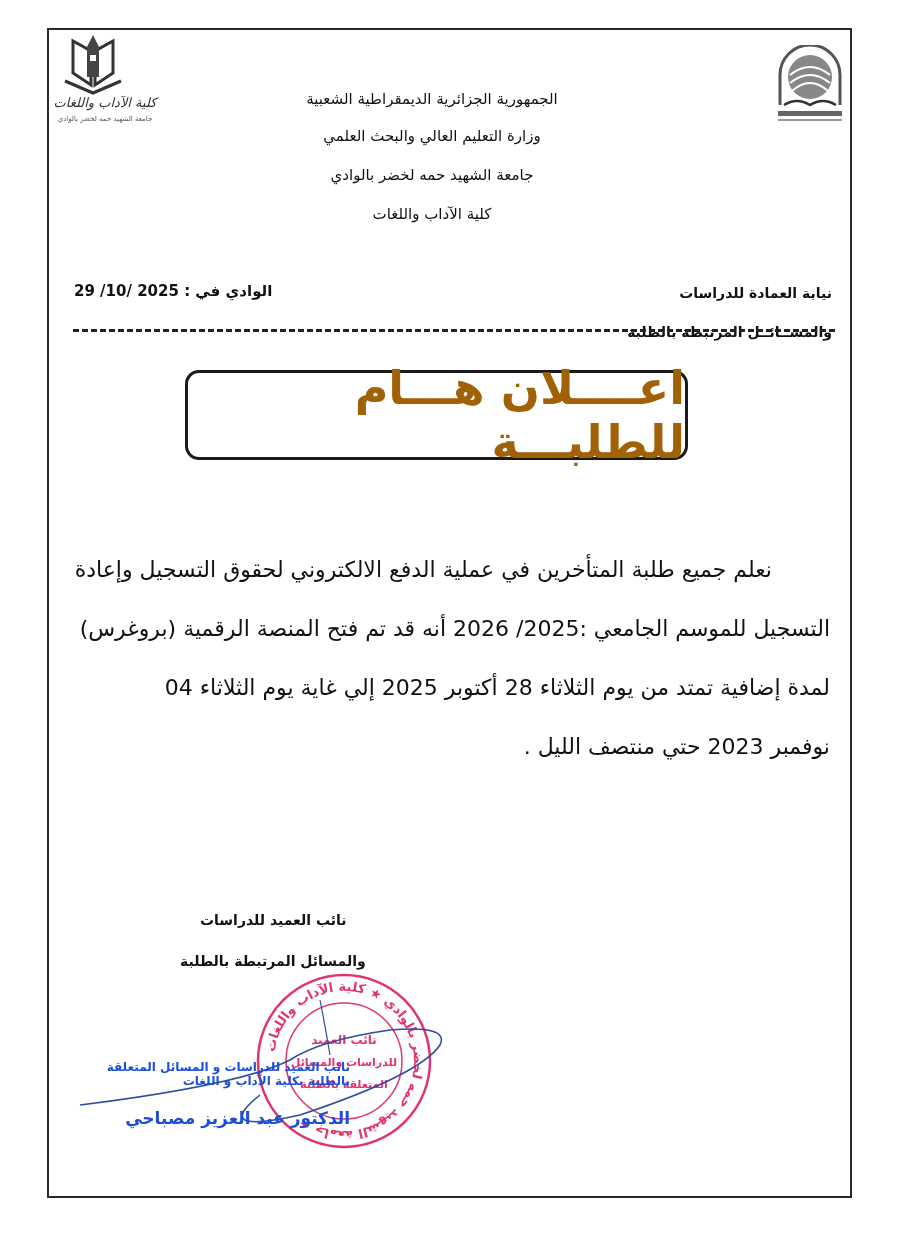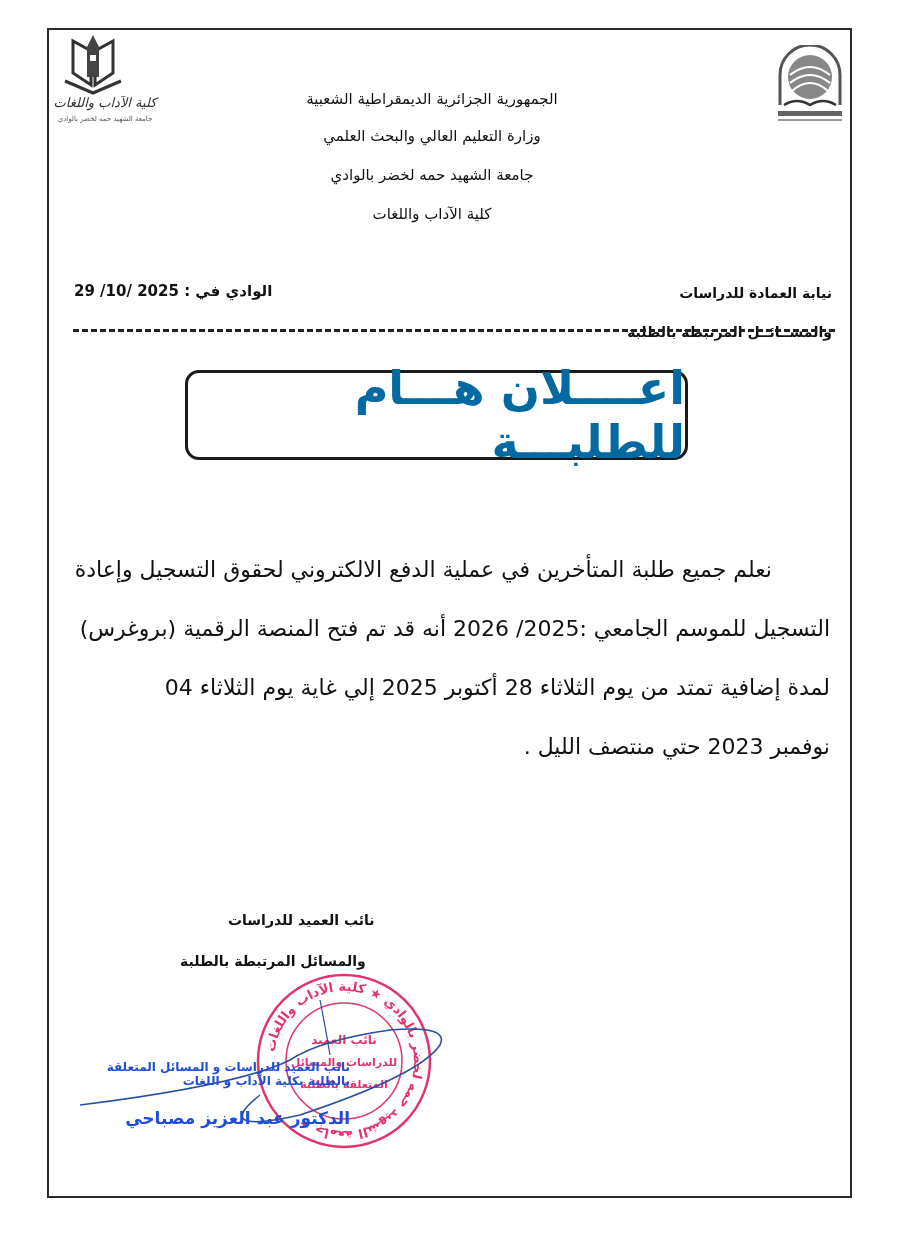--- a/index.html
+++ b/index.html
@@ -12,21 +12,21 @@
   .header-line { position: absolute; left: 232px; width: 400px; text-align: center;
                  font-weight: normal; font-size: 15px; direction: rtl; }
   .dept-line { position: absolute; right: 68px; font-weight: bold; font-size: 14px; direction: rtl; text-align: right; white-space: nowrap; margin-top: 40px; }
   .date-line { position: absolute; left: 74px; top: 282px; font-weight: bold; font-size: 15px; direction: rtl; white-space: nowrap; }
   .separator { position: absolute; left: 73px; top: 329px; width: 762px; height: 0;
                border-top: 3px dashed #222; }
   .title-box { position: absolute; left: 185px; top: 370px; width: 503px; height: 90px;
                border: 3px solid #1a1a1a; border-radius: 14px; box-sizing: border-box;
                display: flex; align-items: center; justify-content: center; }
   .title-text { font-size: 46px; font-weight: bold; direction: rtl; letter-spacing: 2px;
-                font-family: "DejaVu Sans", sans-serif; color: #0369a1; }
+                font-family: "DejaVu Sans", sans-serif; color: #a16207; }
   .body-para { position: absolute; left: 60px; top: 540px; width: 770px; direction: rtl;
                font-size: 22px; line-height: 59px; text-align: justify; text-align-last: right;
                font-family: "DejaVu Sans", sans-serif; color: #111; }
   .body-para span { display: block; }
   .sig-title { position: absolute; font-weight: bold; font-size: 14px; direction: rtl; white-space: nowrap; }
   .stamp { position: absolute; left: 255px; top: 972px; width: 178px; height: 178px; }
   .signature-block { position: absolute; left: 70px; top: 1060px; width: 280px; direction: rtl;
                      color: #1d4ed8; font-weight: bold; }
   .sig-l1 { font-size: 12px; white-space: nowrap; }
   .sig-l2 { font-size: 12px; white-space: nowrap; }
@@ -85,21 +85,21 @@
   <span class="title-text">اعــــلان هـــام للطلبـــة</span>
 </div>
 
 <div class="body-para">
   <span style="padding-right:58px;">نعلم جميع طلبة المتأخرين في عملية الدفع الالكتروني لحقوق التسجيل وإعادة</span>
   <span>التسجيل للموسم الجامعي :2025/ 2026 أنه قد تم فتح المنصة الرقمية (بروغرس)</span>
   <span>لمدة إضافية تمتد من يوم الثلاثاء 28 أكتوبر 2025 إلي غاية يوم الثلاثاء 04</span>
   <span>نوفمبر 2023 حتي منتصف الليل .</span>
 </div>
 
-<div class="sig-title" style="left:200px; top:912px;margin-left:28px;">نائب العميد للدراسات</div>
+<div class="sig-title" style="left:200px; top:912px;">نائب العميد للدراسات</div>
 <div class="sig-title" style="left:180px; top:953px;">والمسائل المرتبطة بالطلبة</div>
 
 <div class="stamp">
   <svg width="178" height="178" viewBox="0 0 178 178">
     <defs>
       <path id="stampArc" d="M89,89 m-70,0 a70,70 0 1,1 140,0 a70,70 0 1,1 -140,0"></path>
     </defs>
     <circle cx="89" cy="89" r="86" fill="none" stroke="#e0336f" stroke-width="2.5"></circle>
     <circle cx="89" cy="89" r="58" fill="none" stroke="#e0336f" stroke-width="1.5"></circle>
     <text font-size="13" font-weight="bold" fill="#e0336f" font-family="DejaVu Sans, sans-serif">

